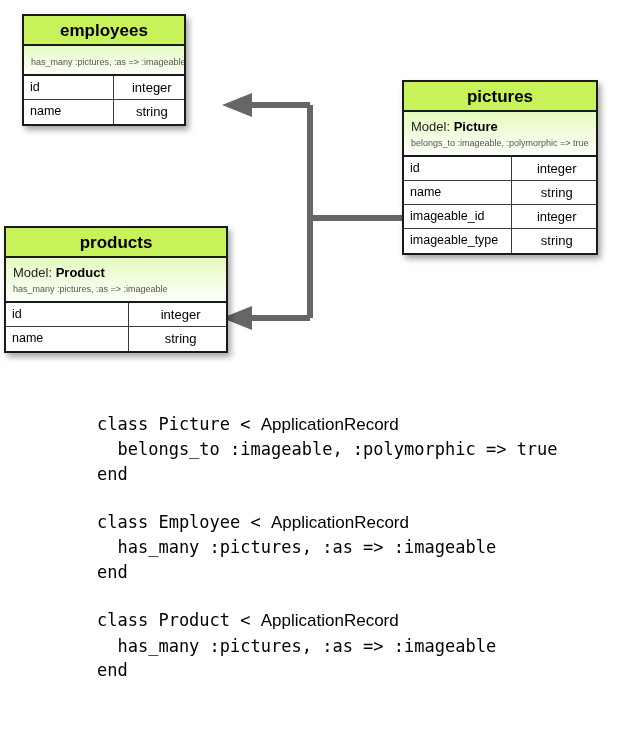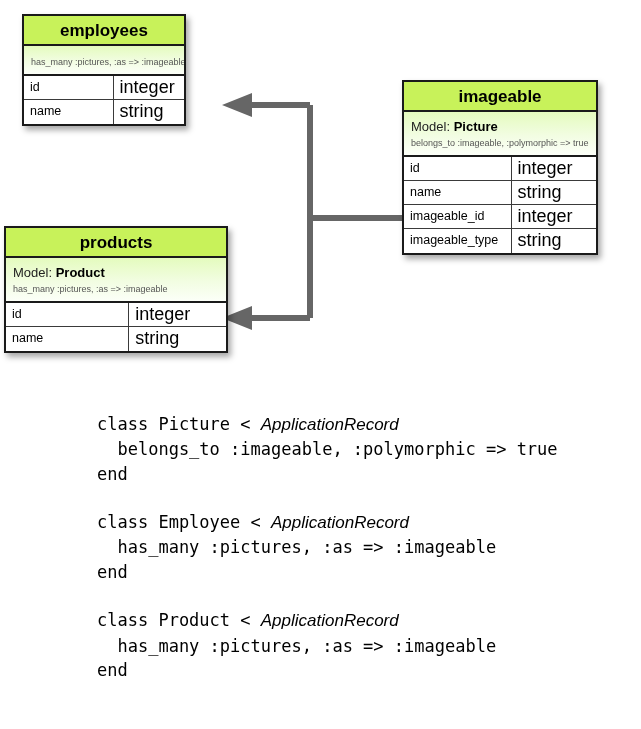--- a/index.html
+++ b/index.html
@@ -86,25 +86,26 @@
     font-size: 12.5px;
     line-height: 23px;
     color: #000000;
     white-space: nowrap;
     overflow: hidden;
   }
   .field-type {
     box-sizing: border-box;
     flex: 1 1 auto;
     padding-left: 6px;
-    font-size: 18px;
+    font-size: 13px;
     line-height: 23px;
     color: #000000;
     white-space: nowrap;
     overflow: hidden;
+    text-align: center;
   }
 
   
   #entity-employees { left: 22px;  top: 14px;  width: 164px; }
   #entity-products  { left: 4px;  top: 226px; width: 224px; }
   #entity-pictures  { left: 402px; top: 80px;  width: 196px; }
 
   
   #connector-layer {
     position: absolute;
@@ -123,21 +124,20 @@
     width: 520px;
     font-family: "DejaVu Sans Mono", "Liberation Mono", monospace;
     font-size: 17px;
     line-height: 24.3px;
     color: #000000;
     white-space: pre;
   }
   #code-block .cls {
     font-family: "Liberation Sans", sans-serif;
     font-size: 17px;
-    font-style: italic;
   }
   .code-line { white-space: pre; min-height: 24.3px; }
 </style>
 </head>
 <body>
 
 <div id="diagram">
 
   <svg id="connector-layer" viewBox="0 0 641 390" width="641" height="390">
     <g stroke="#666666" stroke-width="6" fill="none">
@@ -187,21 +187,21 @@
         <div class="field-type">integer</div>
       </div>
       <div class="field-row">
         <div class="field-name">name</div>
         <div class="field-type">string</div>
       </div>
     </div>
   </div>
 
   <div class="entity" id="entity-pictures">
-    <div class="entity-title">imageable</div>
+    <div class="entity-title">pictures</div>
     <div class="entity-model">
       <div class="model-line">
         <span>Model:</span>
         <b>Picture</b>
       </div>
       <div class="model-note">belongs_to :imageable, :polymorphic =&gt; true</div>
     </div>
     <div>
       <div class="field-row">
         <div class="field-name">id</div>

